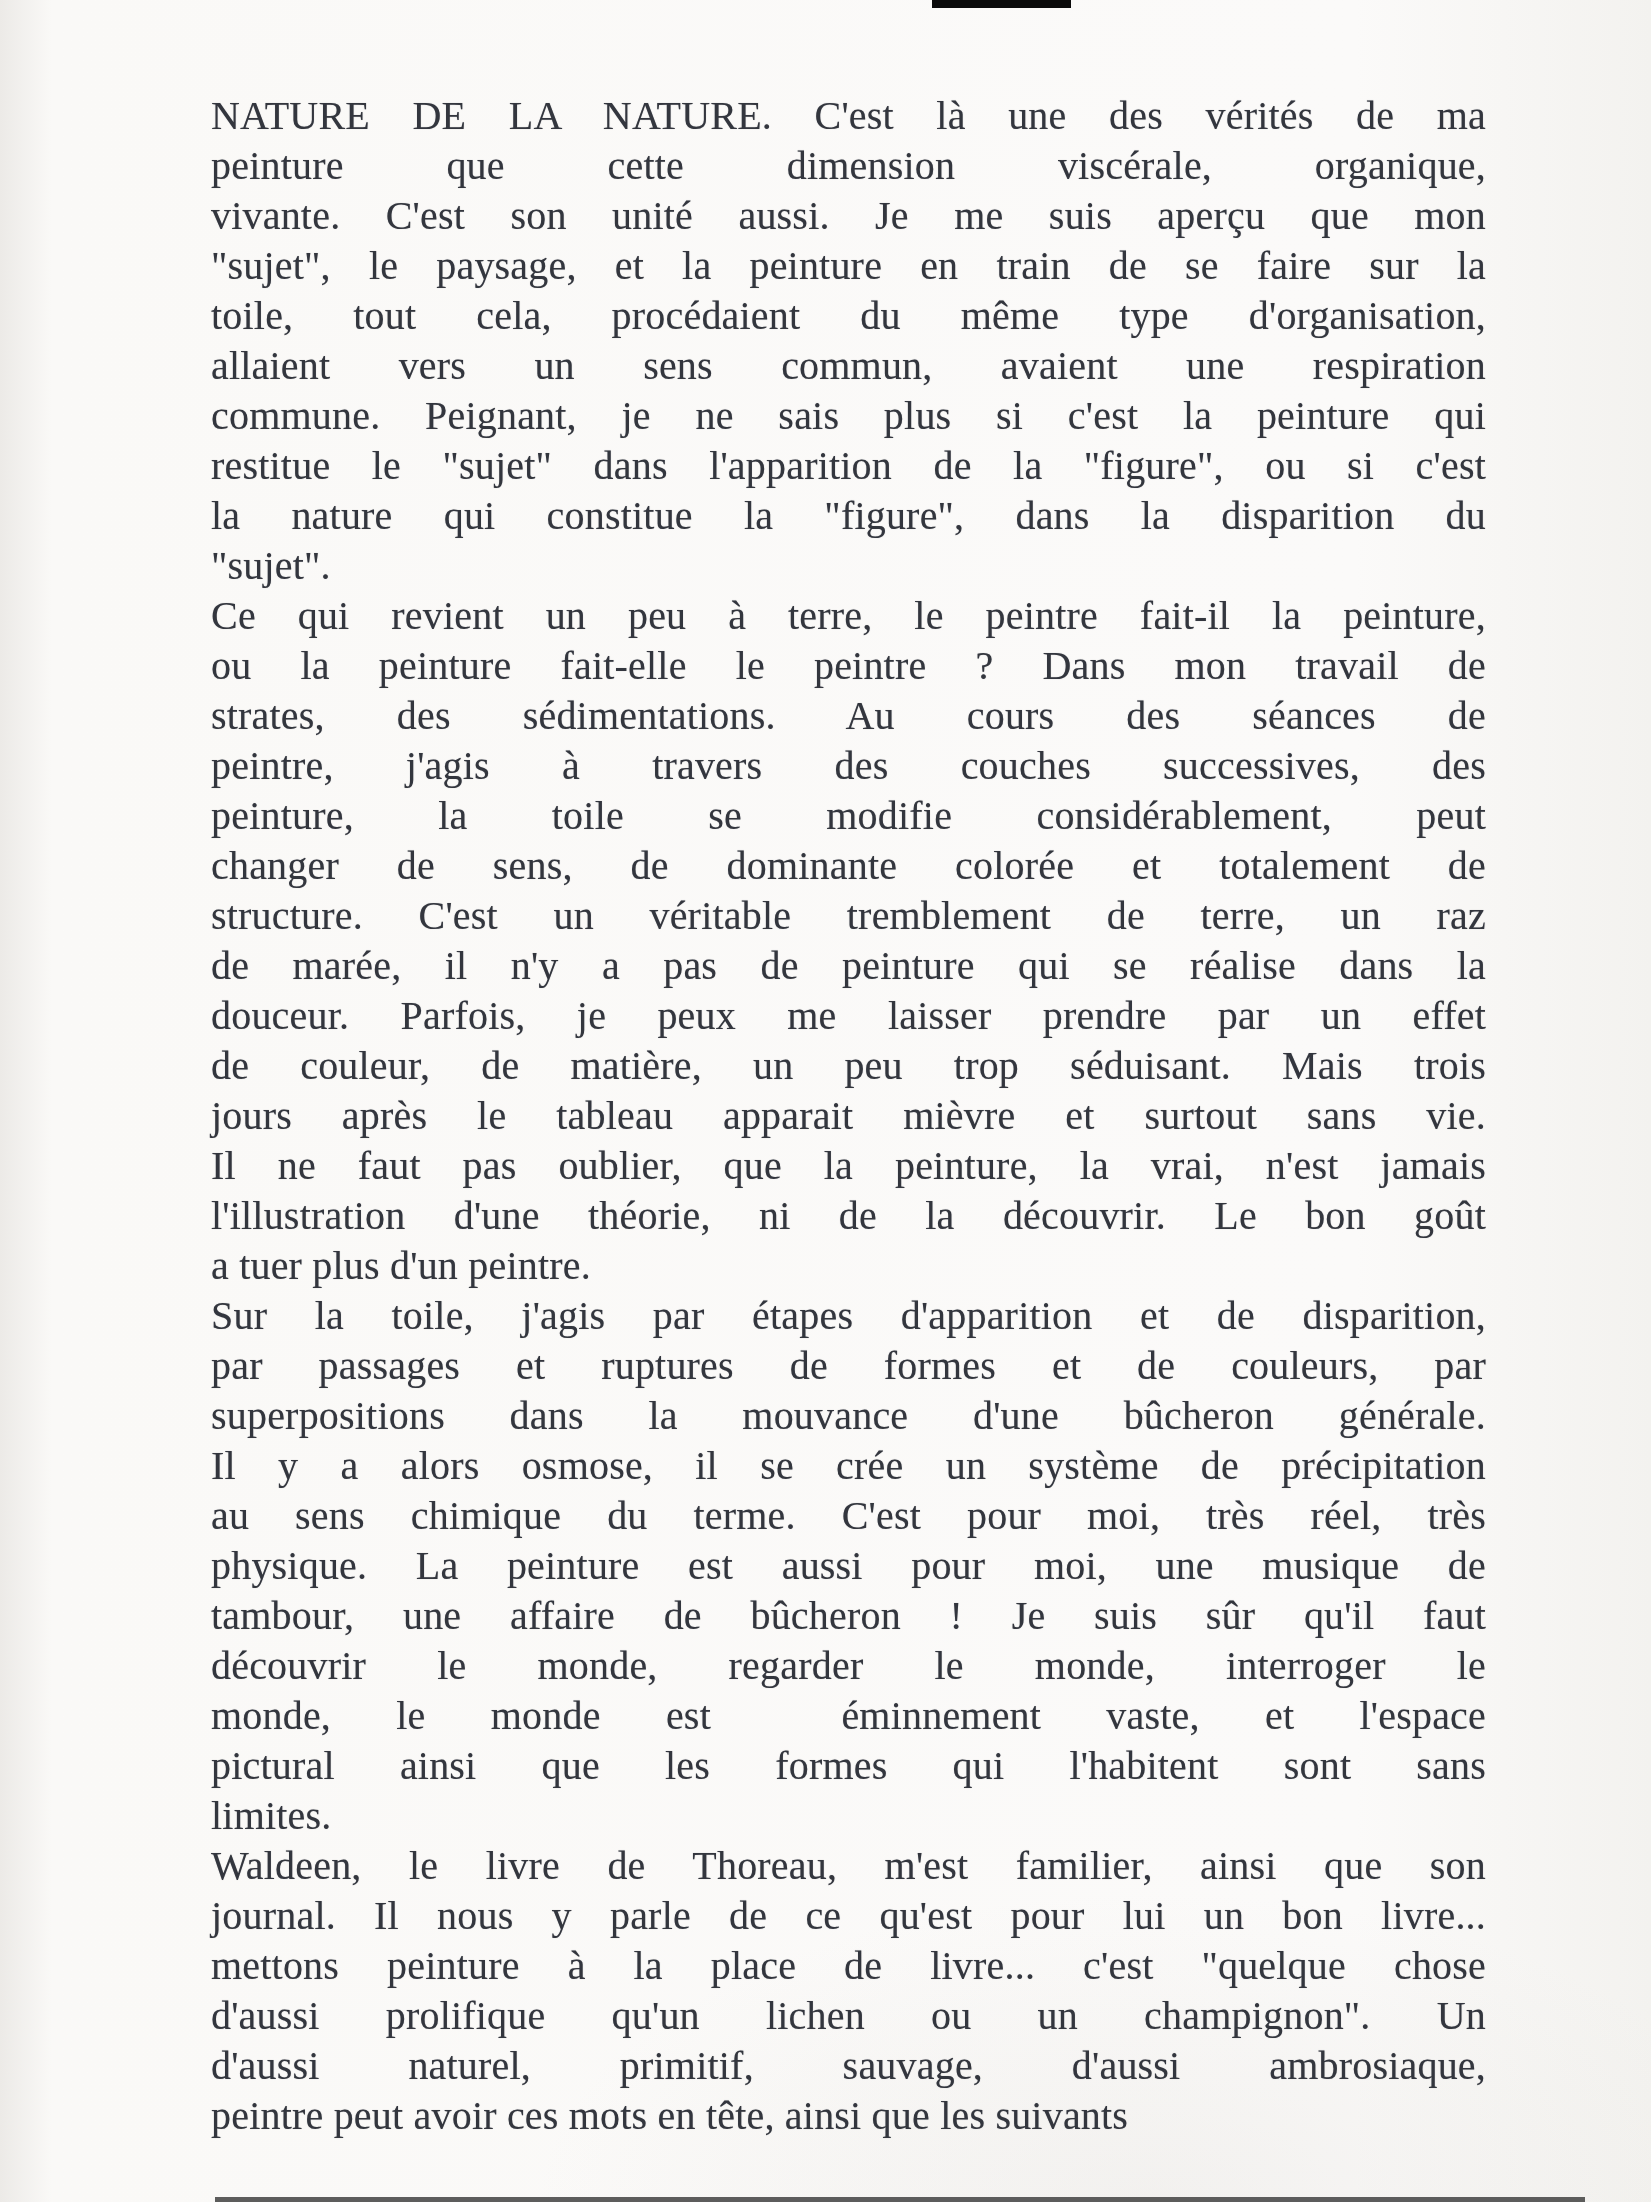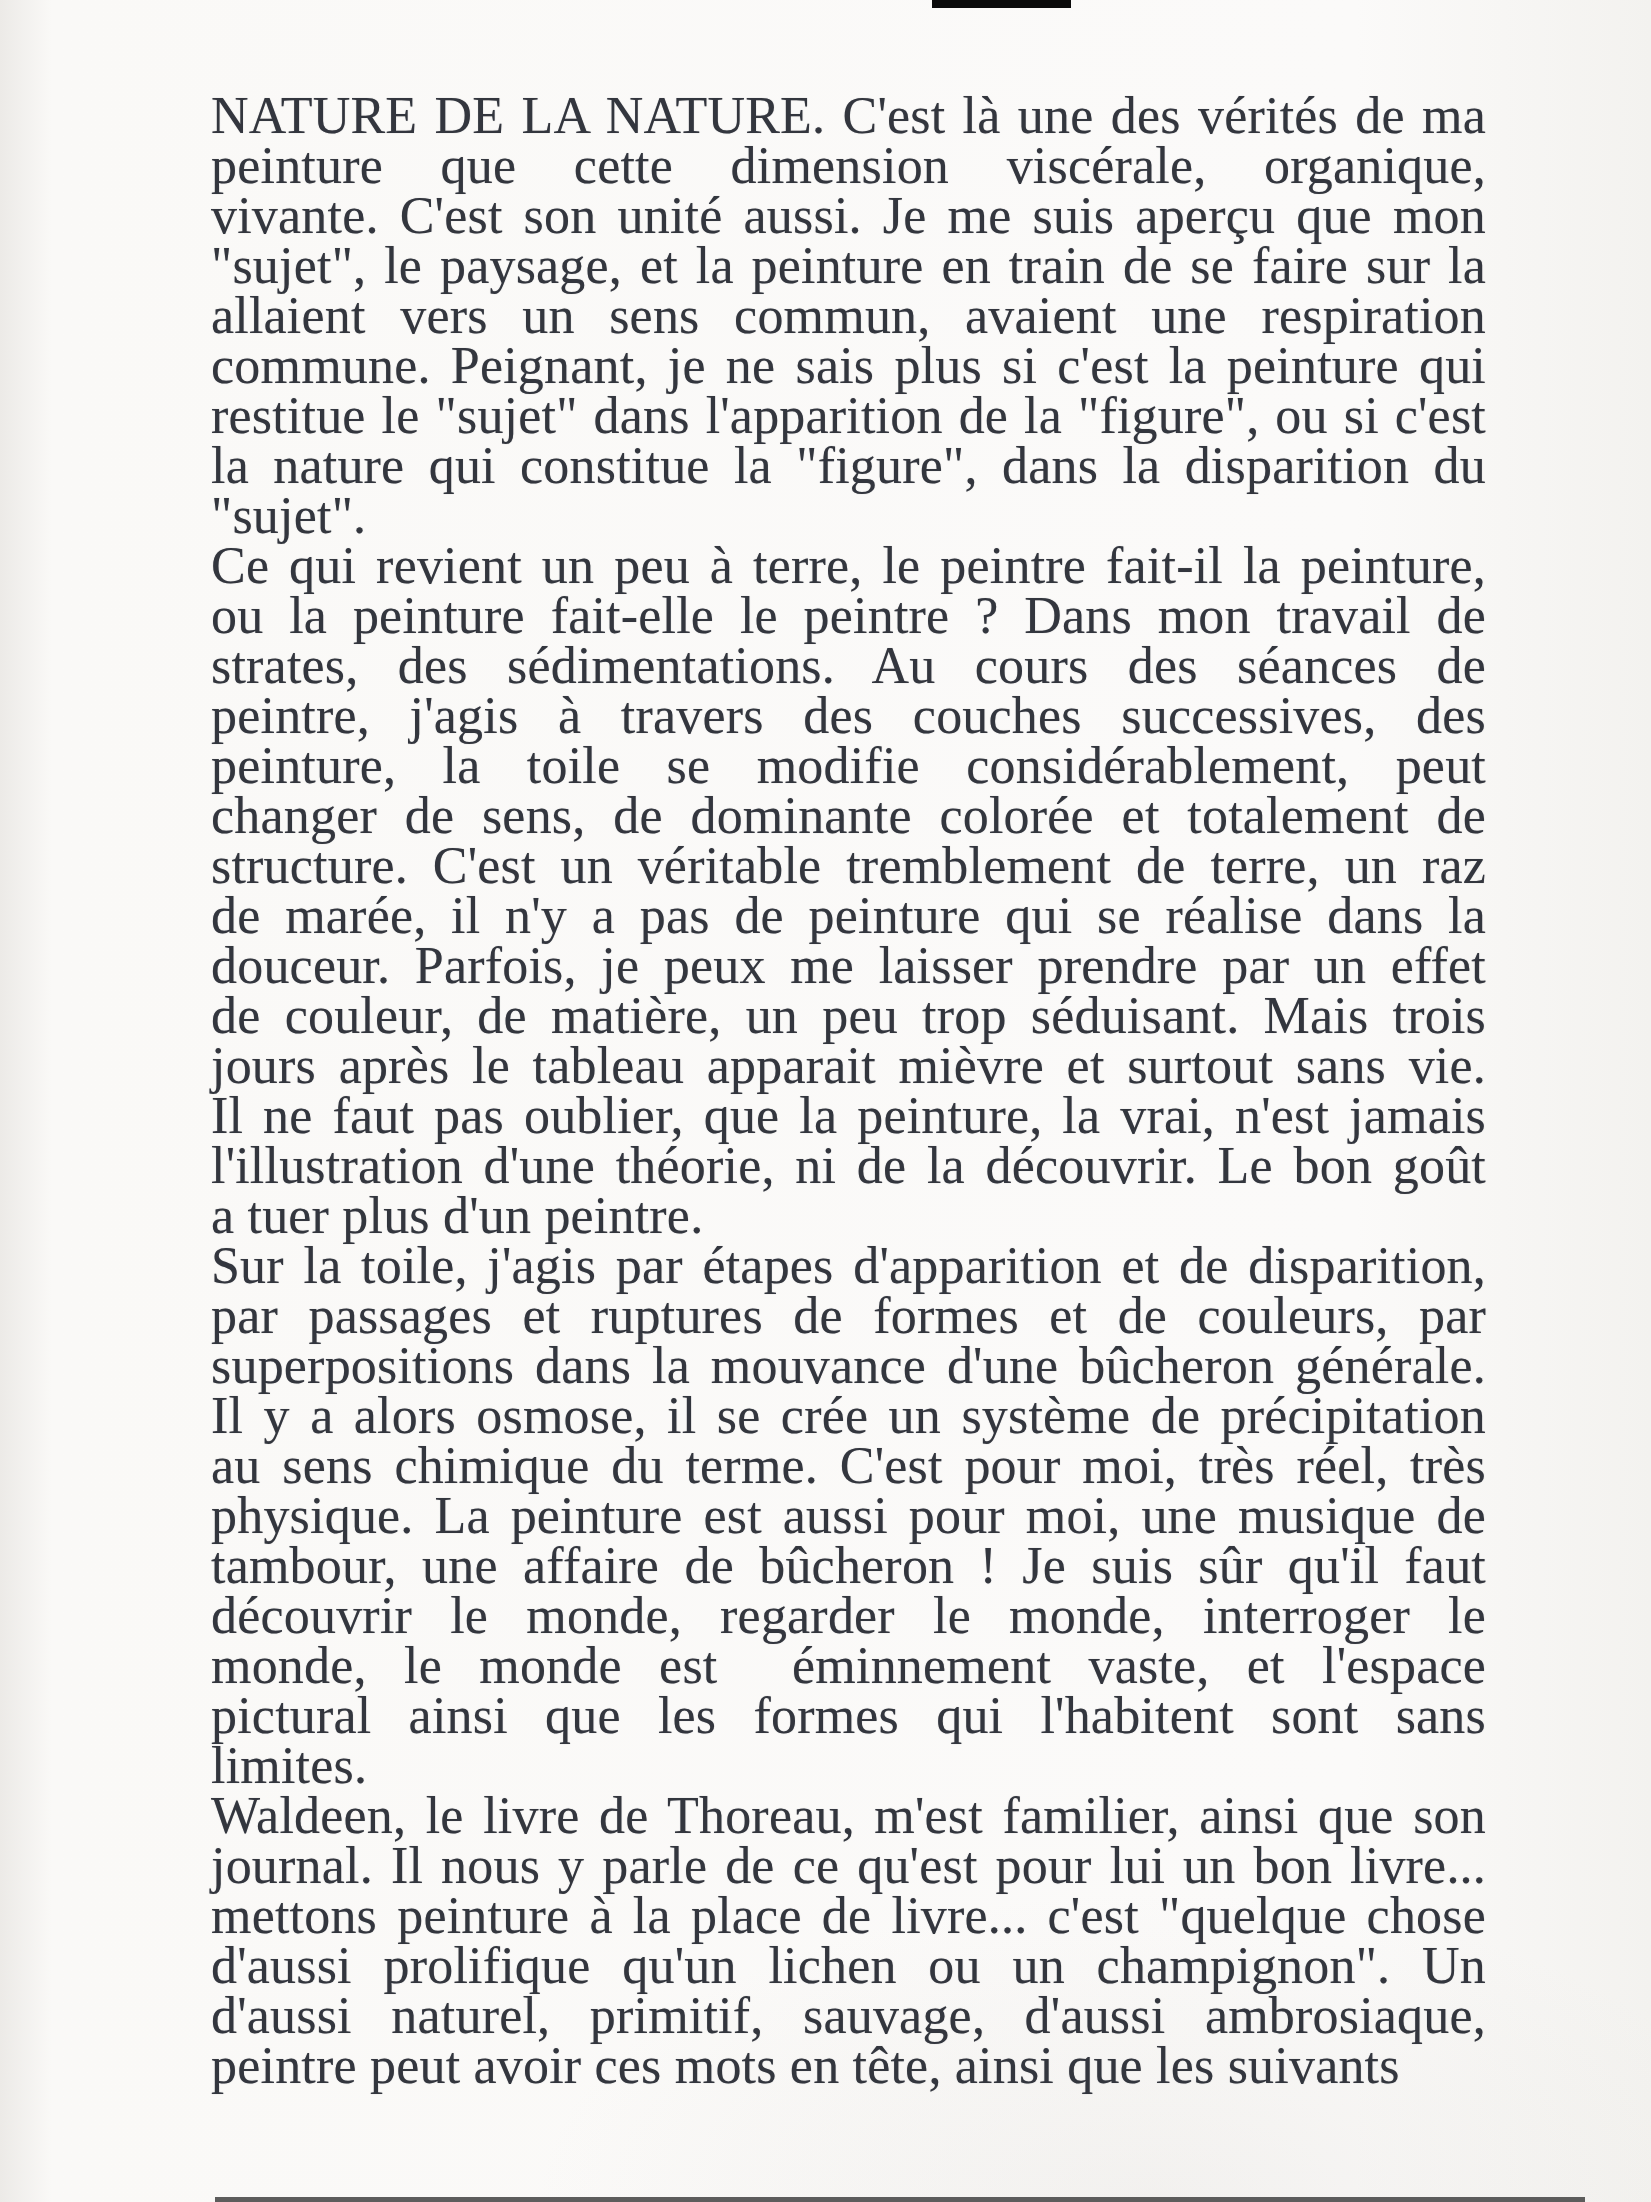--- a/index.html
+++ b/index.html
@@ -35,21 +35,21 @@
     height: 6px;
     background: var(--bottombar);
     opacity: 0.88;
   }
   .text-column {
     position: absolute;
     left: 211px;
     top: 91px;
     width: 1275px;
     color: var(--ink);
-    font-size: 52px;
+    font-size: 40px;
     line-height: 50px;
     letter-spacing: 0.2px;
     text-shadow: 0 0 0.9px rgba(45, 48, 58, 0.38);
   }
   .paragraph { width: 100%; }
   .line {
     width: 100%;
     text-align: justify;
     text-align-last: justify;
     white-space: normal;
@@ -62,20 +62,21 @@
 <body>
 
 <div class="scan-top-bar"></div>
 
 <div class="text-column">
     <div class="paragraph">
       <div class="line">NATURE DE LA NATURE. C'est là une des vérités de ma</div>
       <div class="line">peinture que cette dimension viscérale, organique,</div>
       <div class="line">vivante. C'est son unité aussi. Je me suis aperçu que mon</div>
       <div class="line">"sujet", le paysage, et la peinture en train de se faire sur la</div>
+      <div class="line">toile, tout cela, procédaient du même type d'organisation,</div>
       <div class="line">allaient vers un sens commun, avaient une respiration</div>
       <div class="line">commune. Peignant, je ne sais plus si c'est la peinture qui</div>
       <div class="line">restitue le "sujet" dans l'apparition de la "figure", ou si c'est</div>
       <div class="line">la nature qui constitue la "figure", dans la disparition du</div>
       <div class="line last">"sujet".</div>
     </div>
     <div class="paragraph">
       <div class="line">Ce qui revient un peu à terre, le peintre fait-il la peinture,</div>
       <div class="line">ou la peinture fait-elle le peintre ? Dans mon travail de</div>
       <div class="line">strates, des sédimentations. Au cours des séances de</div>

